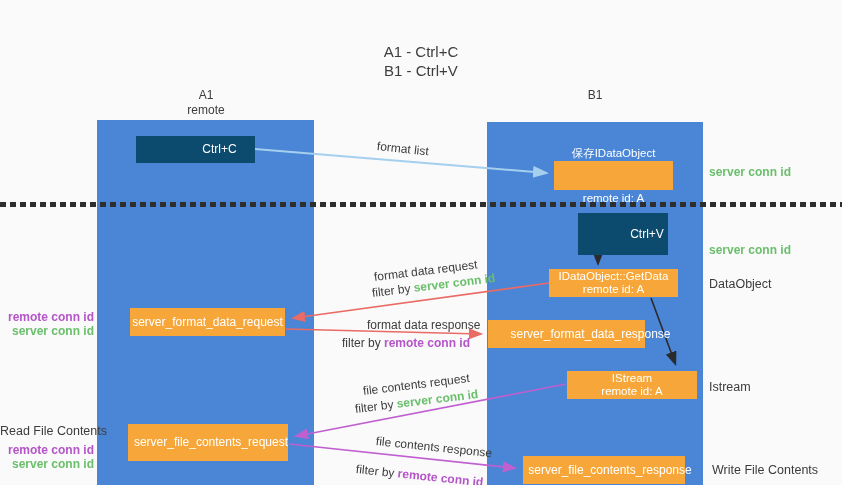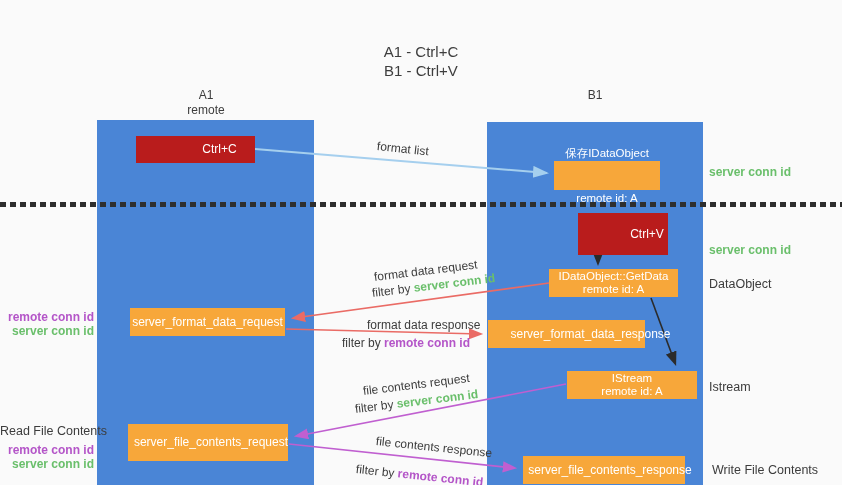--- a/index.html
+++ b/index.html
@@ -17,21 +17,21 @@
   .lane.left  { left: 97px;  top: 88px; width: 217px; height: 371px; }
   .lane.right { left: 487px; top: 90px; width: 216px; height: 370px; }
 
   .dotted-line { position: absolute; left: 0; top: 170px; width: 842px; height: 5px;
     background: repeating-linear-gradient(90deg, #2e2e2e 0 6px, transparent 6px 10px); z-index: 2; }
 
   svg.arrows { position: absolute; left: 0; top: 0; z-index: 3; pointer-events: none; }
 
   .node { position: absolute; z-index: 4; display: flex; flex-direction: column; align-items: center;
           justify-content: center; color: #fff; font-size: 12px; line-height: 13px; text-align: center; }
-  .node.green  { background: #b91c1c; padding-left: 48px; }
+  .node.green  { background: #0c4a6e; padding-left: 48px; }
   .node.orange { background: #f7a73a; }
   .node.two-line { font-size: 11.5px; }
 
   .lbl { position: absolute; z-index: 5; font-size: 12px; color: #3c3c3c; white-space: nowrap; }
   .lbl.green { color: #6abf6b; font-weight: bold; }
   .lbl.right-align { text-align: right; }
   .lbl .green { color: #6abf6b; font-weight: bold; }
   .lbl .magenta { color: #b455c8; font-weight: bold; }
   .rot-up   { transform: rotate(-7deg); transform-origin: left center; }
   .rot-down { transform: rotate(6deg);  transform-origin: left center; }
@@ -81,21 +81,21 @@
     <line x1="549" y1="251" x2="294" y2="286" stroke="#ea6b65" stroke-width="1.6" marker-end="url(#m-red)"></line>
     <line x1="286" y1="297" x2="480" y2="302" stroke="#ea6b65" stroke-width="1.6" marker-end="url(#m-red)"></line>
     <line x1="566" y1="352" x2="297" y2="404" stroke="#c05fd0" stroke-width="1.6" marker-end="url(#m-mag)"></line>
     <line x1="289" y1="412" x2="514" y2="436" stroke="#c05fd0" stroke-width="1.6" marker-end="url(#m-mag)"></line>
   </svg>
 
   <div class="node green" style="left:136px; top:104px; width:119px; height:27px;">
     <div>Ctrl+C</div>
   </div>
 
-  <div class="node orange two-line" style="left:554px; top:129px; width:106px; height:29px;gap:32px;">
+  <div class="node orange two-line" style="left:554px; top:129px; width:119px; height:29px;gap:32px;">
     <div>保存IDataObject</div>
     <div>remote id: A</div>
   </div>
 
   <div class="node green" style="left:578px; top:181px; width:90px; height:42px;">
     <div>Ctrl+V</div>
   </div>
 
   <div class="node orange two-line" style="left:549px; top:237px; width:129px; height:28px;">
     <div>IDataObject::GetData</div>

